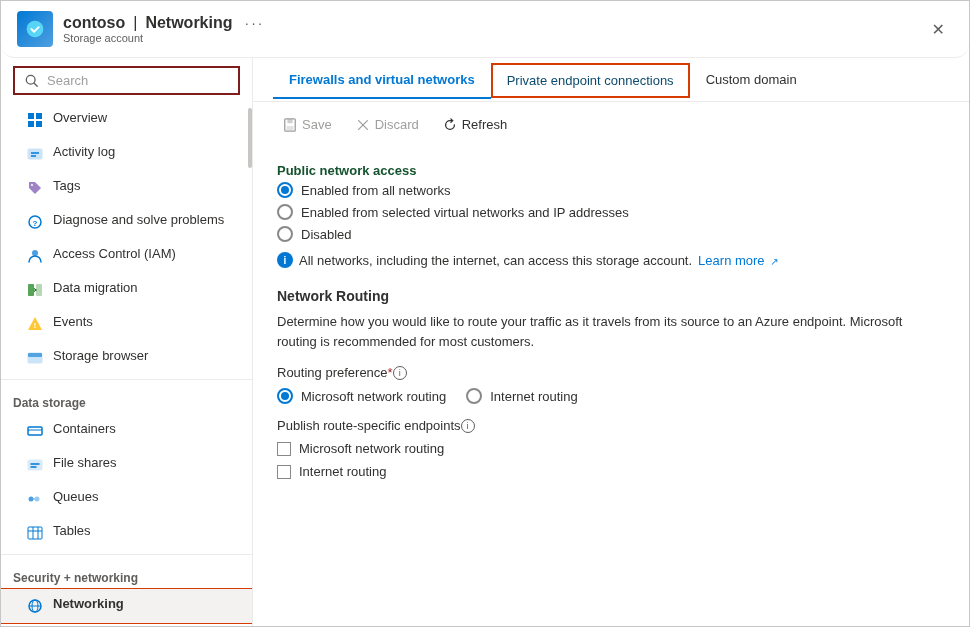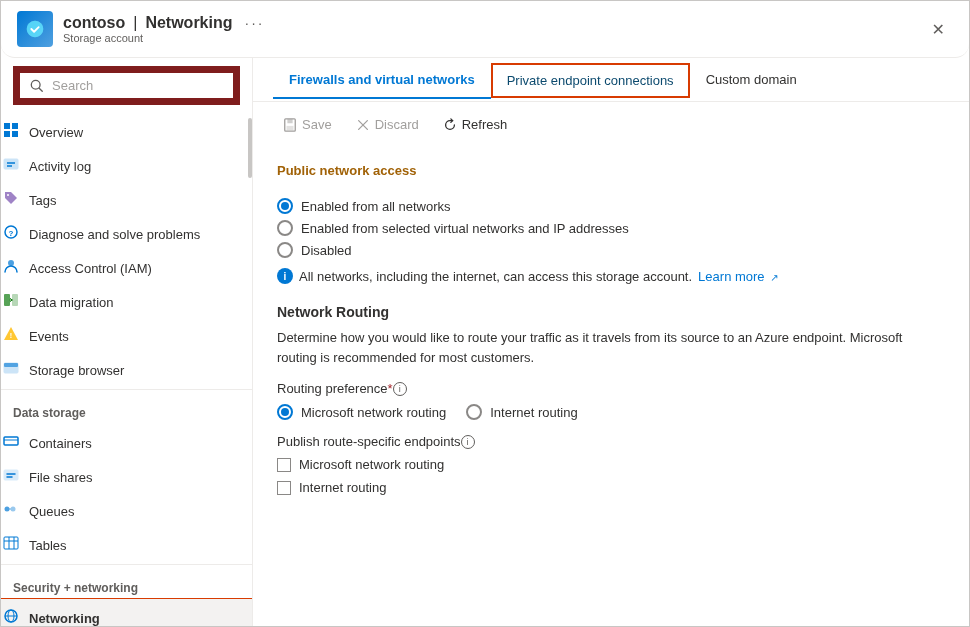--- a/index.html
+++ b/index.html
@@ -14,32 +14,32 @@
     .title-text { display: flex; flex-direction: column; }
     .close-btn { margin-left: auto; background: none; border: none; font-size: 16px; cursor: pointer; color: #605e5c; padding: 4px 8px; }
 
     
     .main-layout { display: flex; flex: 1; overflow: hidden; }
     
     
     .sidebar { width: 252px; flex-shrink: 0; background: #fff; border-right: 1px solid #edebe9; overflow-y: auto; display: flex; flex-direction: column; }
     
     
-    .search-box { display: flex; align-items: center; margin: 8px 12px; border: 7px solid #7f1d1d; padding: 5px 10px; background: #fff; }
+    .search-box { display: flex; align-items: center; margin: 8px 12px; border: 2px solid #7f1d1d; padding: 5px 10px; background: #fff; }
     .search-box svg { width: 14px; height: 14px; color: #605e5c; margin-right: 8px; flex-shrink: 0; }
     .search-input { border: none; outline: none; font-size: 13px; color: #323130; background: transparent; width: 100%; }
     .search-input::placeholder { color: #a19f9d; }
     
     
     .sidebar-scroll-area { flex: 1; overflow-y: auto; position: relative; }
     .scroll-indicator { position: absolute; right: 0; top: 0; width: 4px; height: 100%; }
     .scroll-thumb { position: absolute; right: 0; top: 5px; width: 4px; height: 60px; background: #c8c6c4; border-radius: 2px; }
     
     
-    .nav-item { display: flex; align-items: flex-end; padding: 7px 0; cursor: pointer; color: #323130; text-decoration: none; white-space: nowrap; }
+    .nav-item { display: flex; align-items: flex-start; padding: 7px 24px; cursor: pointer; color: #323130; text-decoration: none; white-space: nowrap; }
     .nav-icon { width: 20px; height: 20px; margin-right: 8px; display: flex; align-items: center; justify-content: center; flex-shrink: 0; }
     .nav-label { font-size: 13px; }
     
     .section-header { padding: 12px 12px 4px; font-size: 12px; font-weight: 600; color: #605e5c; }
     .divider { height: 1px; background: #edebe9; margin: 4px 0; }
     
     
     .nav-item-active-box { outline: 1px solid #d83b01; background: #f3f2f1; }
 
     
@@ -54,21 +54,21 @@
     
     .toolbar { display: flex; align-items: center; padding: 10px 20px; gap: 4px; background: #fff; }
     .toolbar-btn { display: flex; align-items: center; gap: 5px; padding: 5px 10px; cursor: pointer; background: none; border: none; font-size: 13px; color: #323130; }
     .toolbar-btn.disabled { color: #a19f9d; cursor: default; }
     .toolbar-btn svg { width: 14px; height: 14px; }
     
     
     .content-body { padding: 16px 24px; flex: 1; overflow-y: auto; }
     
     
-    .section-title { font-size: 13px; font-weight: 600; color: #a16207; margin-bottom: 20px; }
+    .section-title { font-size: 13px; font-weight: 600; color: #14532d; margin-bottom: 4px; }
     .section-block { margin-bottom: 20px; }
     
     
     .radio-group { display: flex; flex-direction: column; gap: 6px; }
     .radio-item { display: flex; align-items: flex-end; gap: 8px; cursor: pointer; }
     .radio-circle { width: 16px; height: 16px; border-radius: 50%; border: 2px solid #8a8886; display: flex; align-items: center; justify-content: center; flex-shrink: 0; }
     .radio-circle.checked { border-color: #0078d4; }
     .radio-circle.checked::after { content: ''; width: 8px; height: 8px; border-radius: 50%; background: #0078d4; }
     .radio-label { font-size: 13px; }
     

